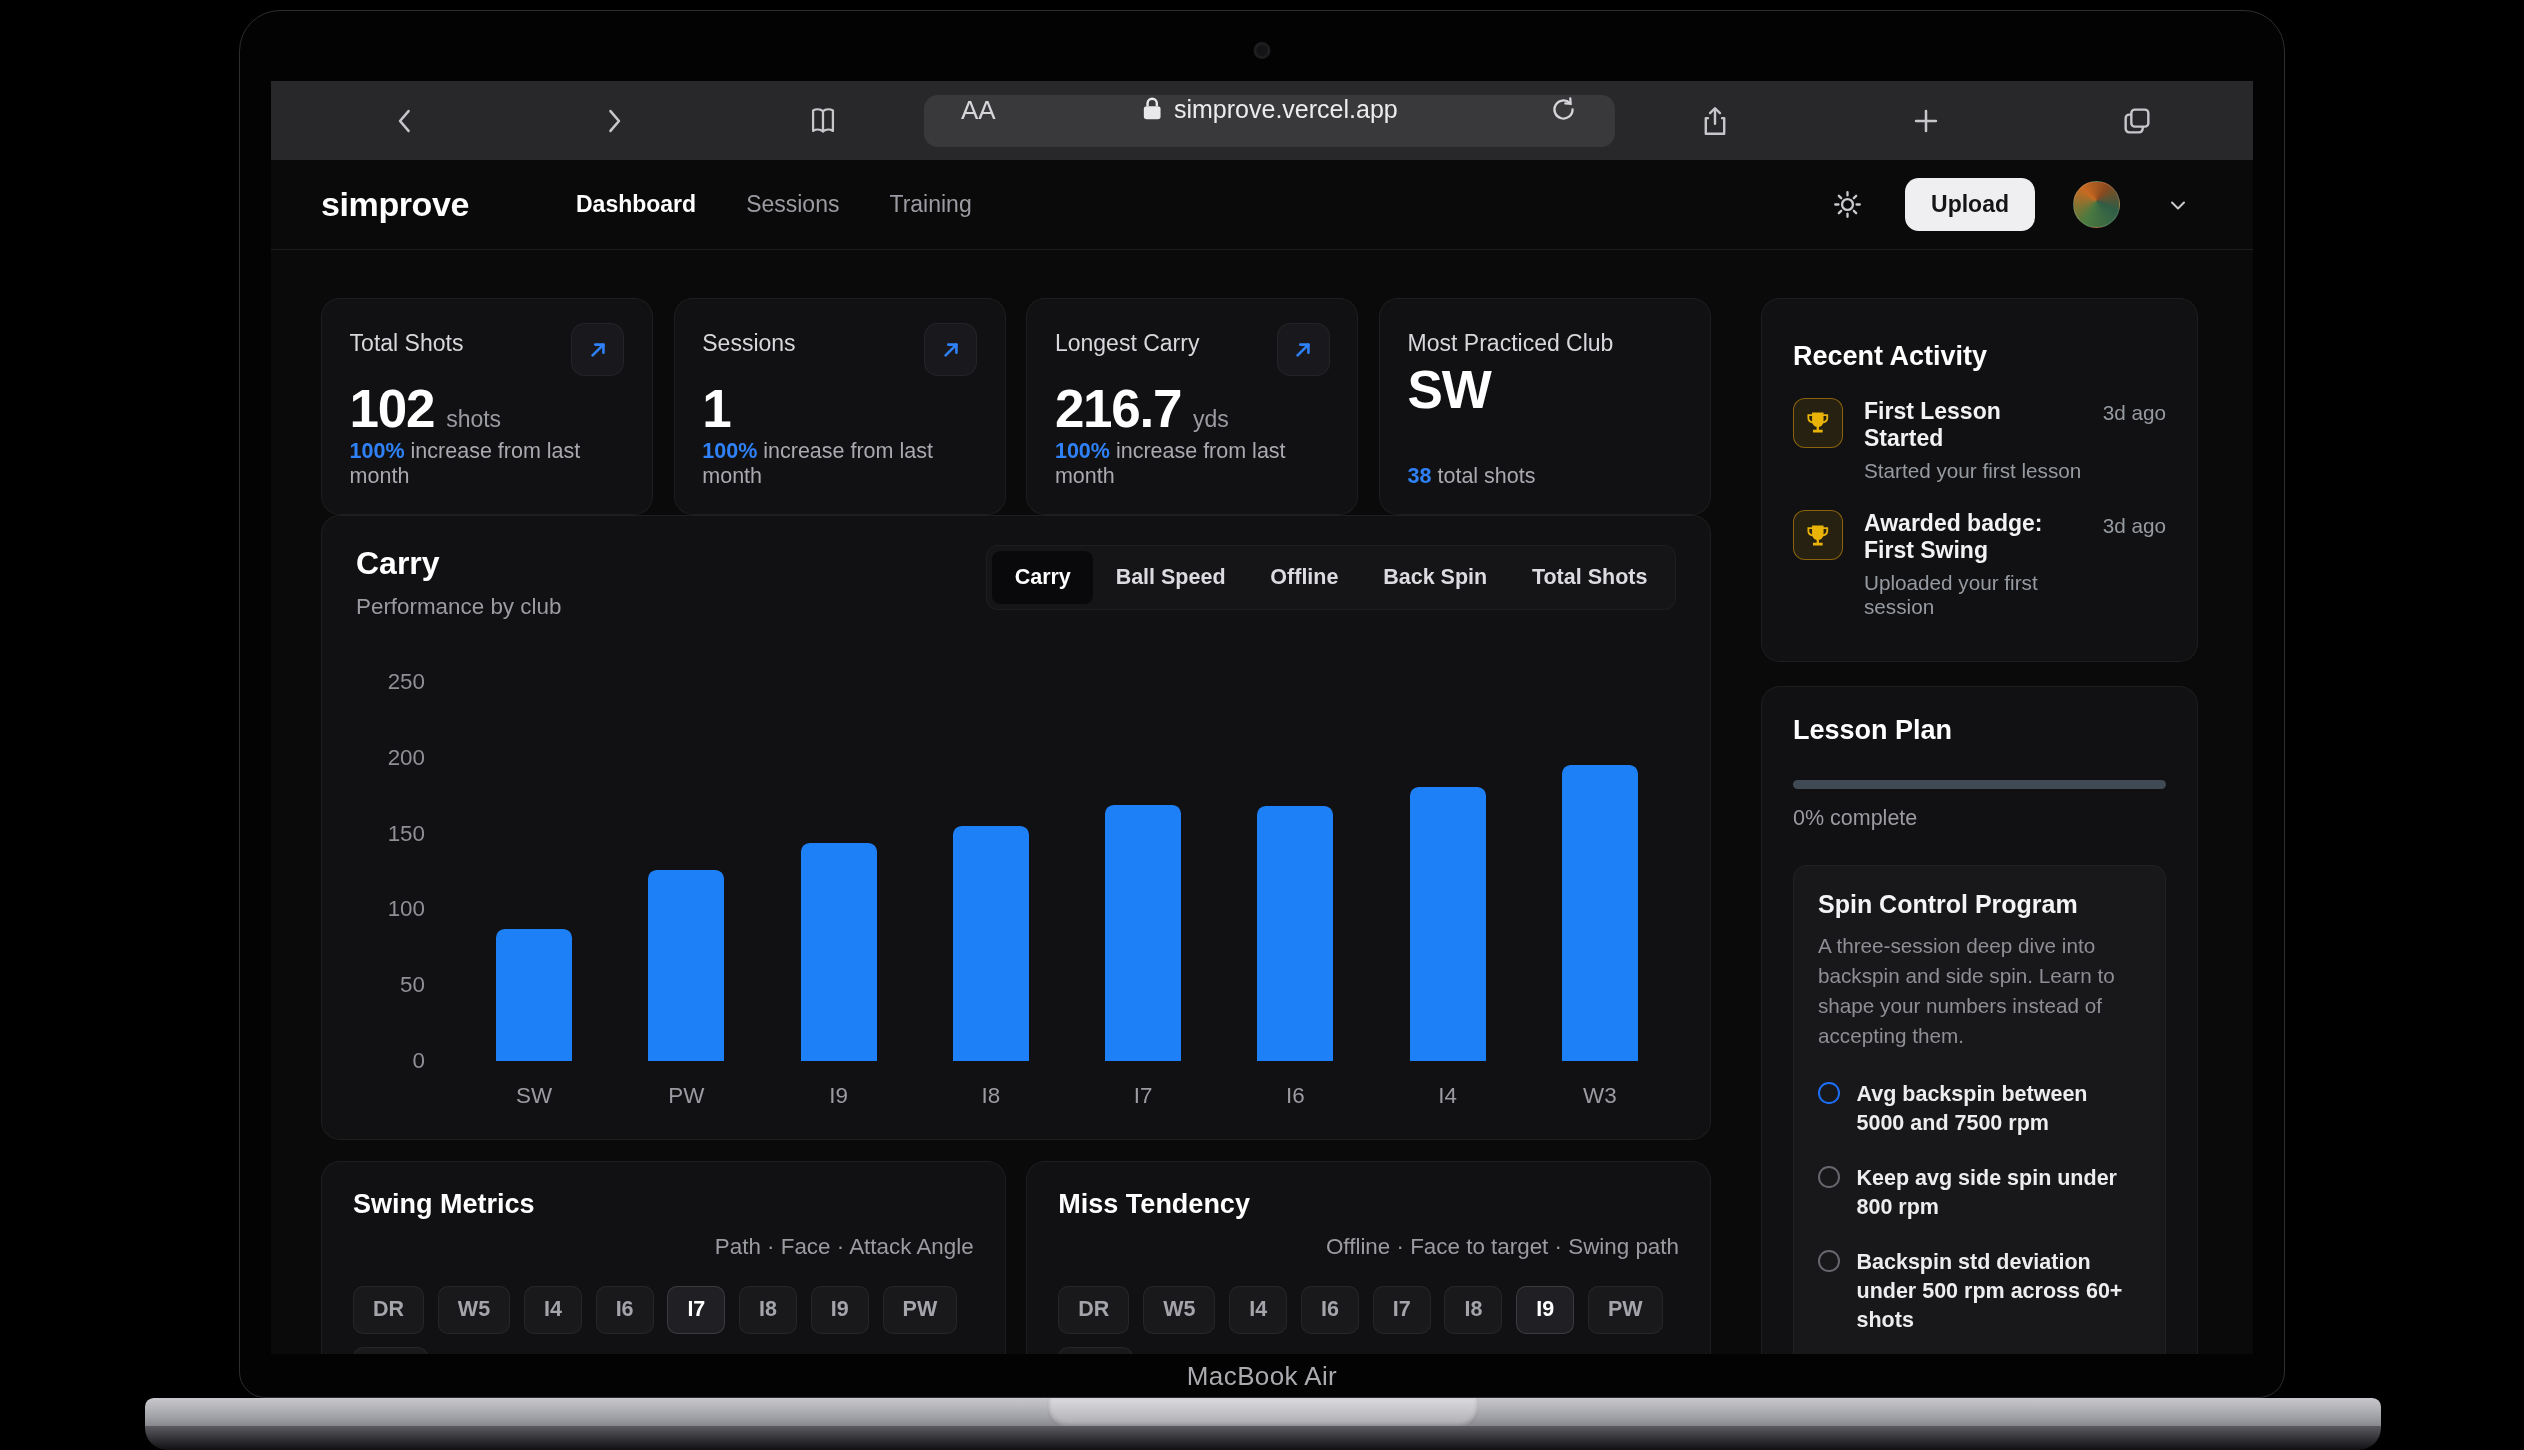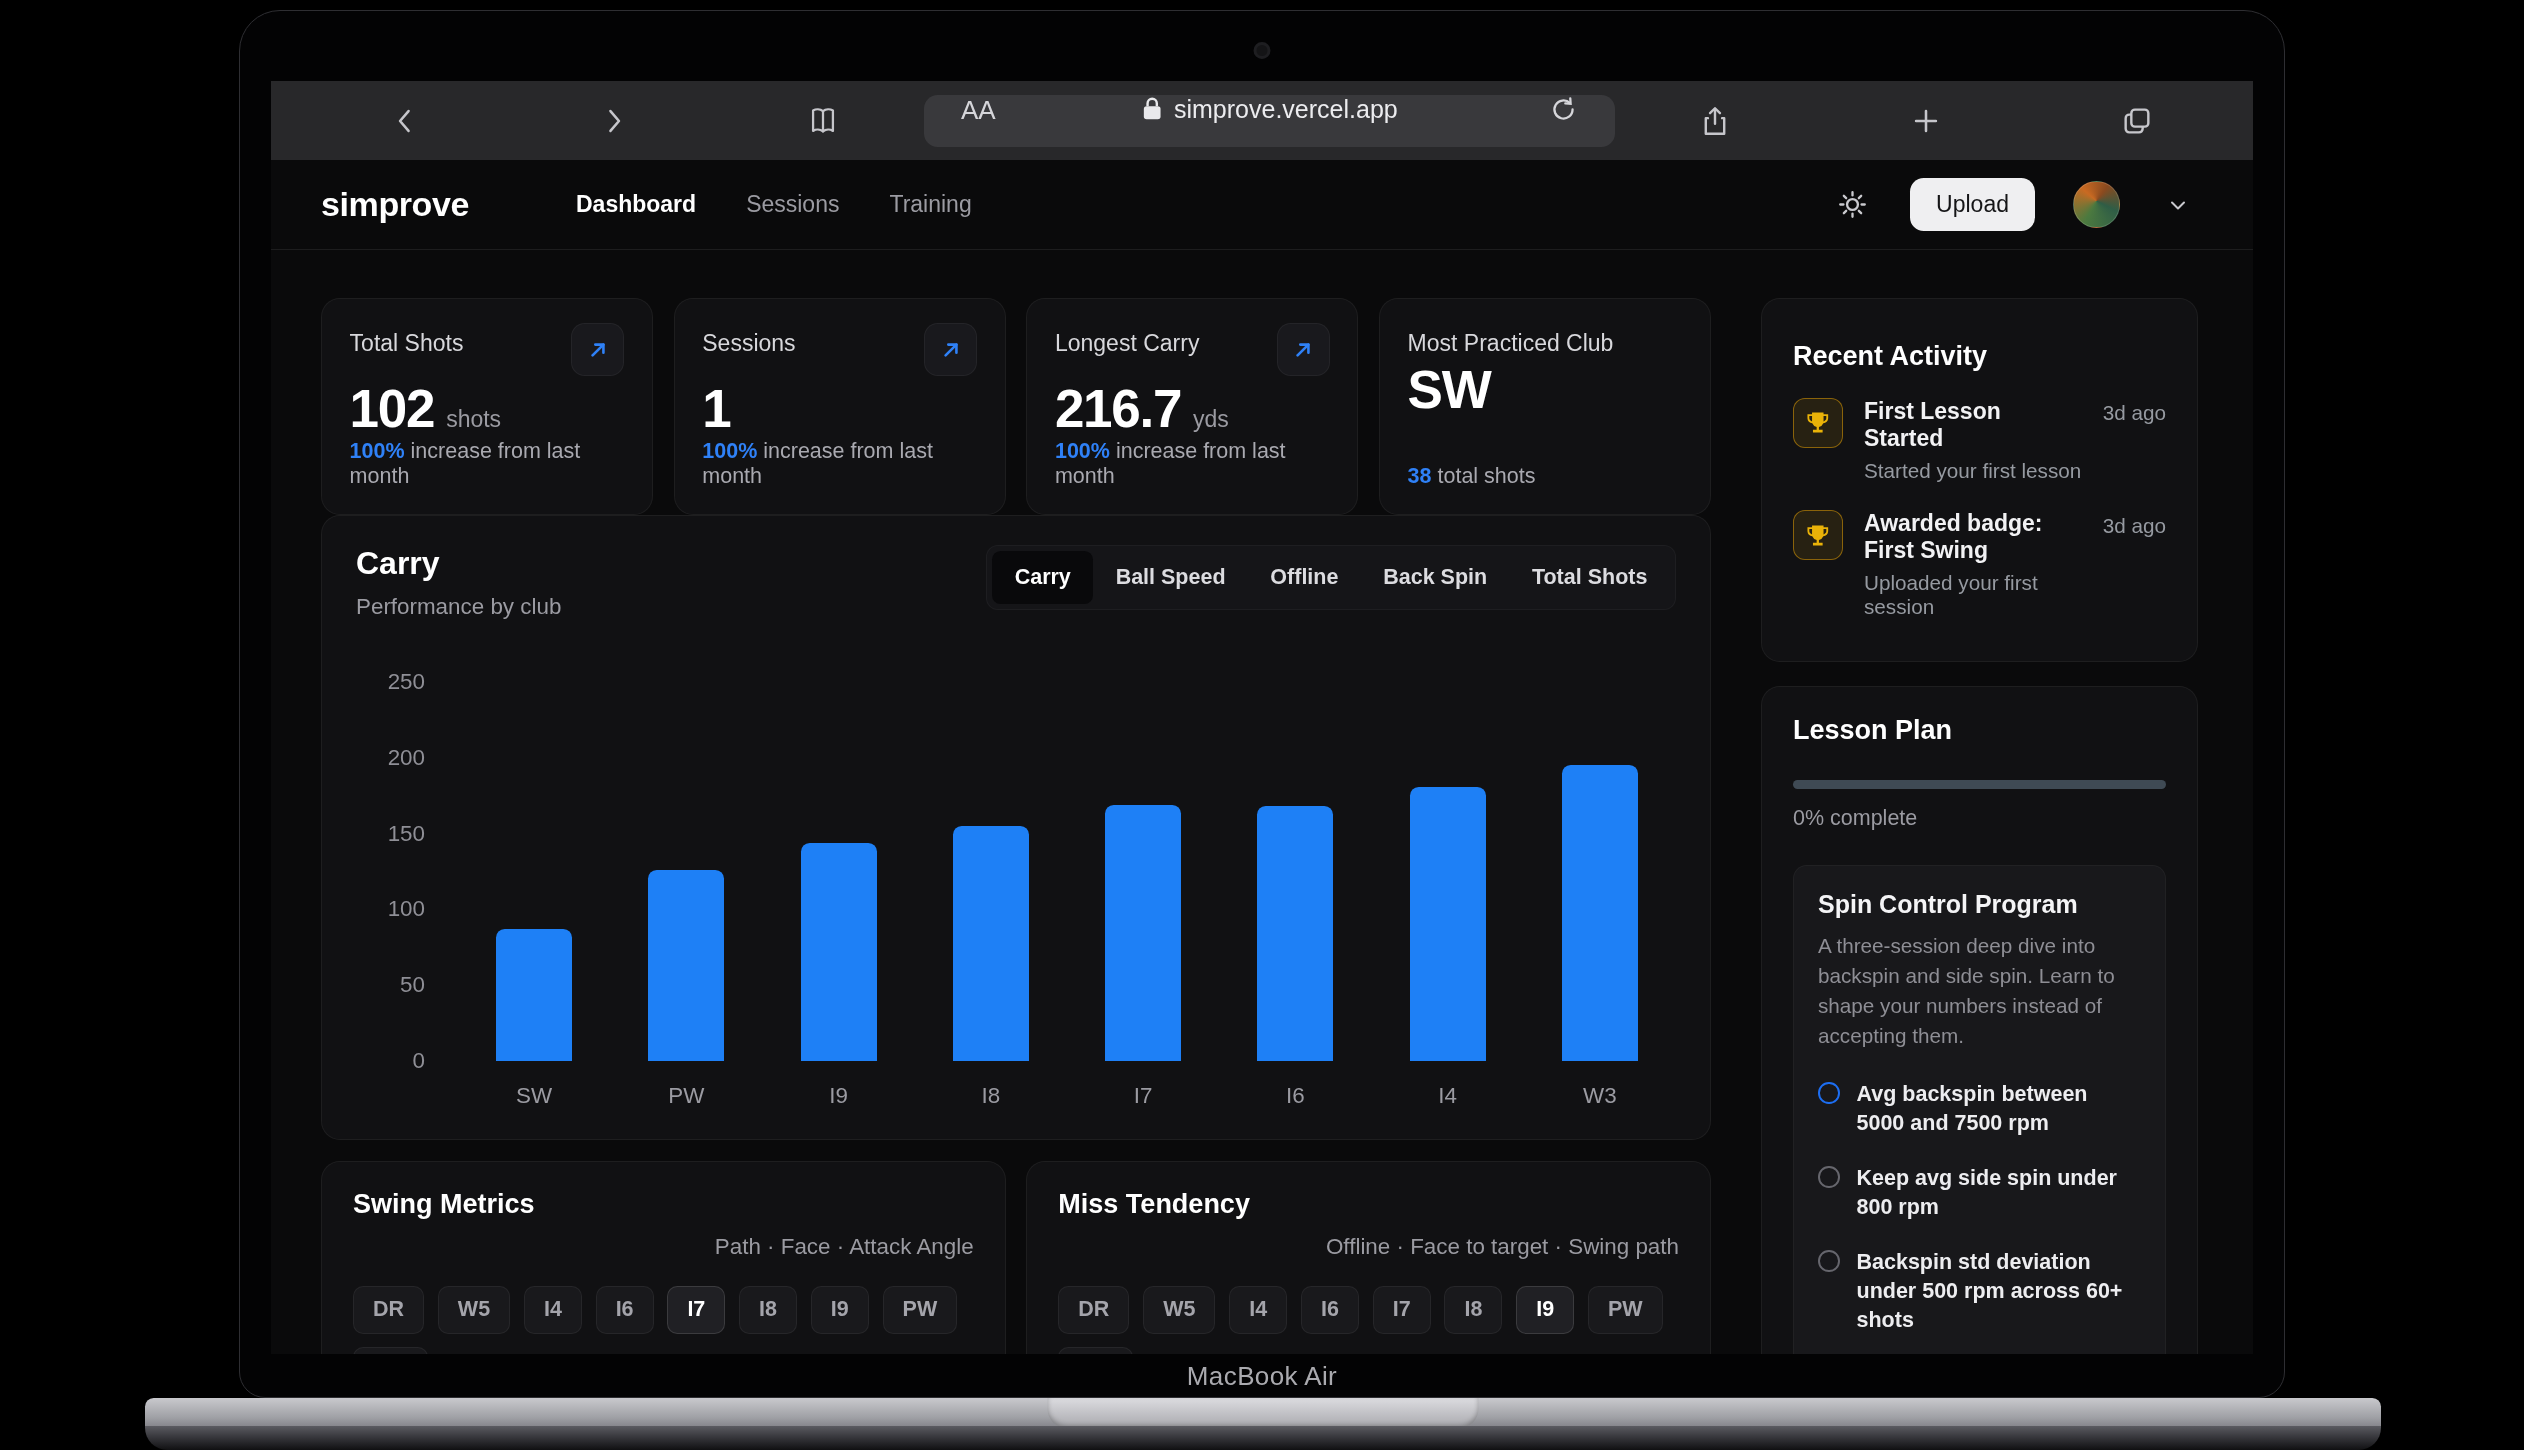--- a/index.html
+++ b/index.html
@@ -54,21 +54,21 @@
   .ml196{margin-left:169px;} .ml198{margin-left:171px;}
 
   
   .navbar{height:90px;display:flex;align-items:center;padding:0 55px 0 50px;border-bottom:0.9px solid rgba(255,255,255,.08);}
   .logo{font-size:34px;font-weight:800;color:#fff;letter-spacing:-0.4px;}
   .nav-links{display:flex;gap:50px;margin-left:107px;}
   .nav-link{font-size:23px;color:var(--muted);cursor:pointer;}
   .nav-link.active{color:#fff;font-weight:600;}
   .nav-right{margin-left:auto;display:flex;align-items:center;gap:38px;}
   .sun{color:#c9c9ce;} .sun svg{width:31px;height:31px;}
-  .upload-btn{background:#efeff1;color:#151517;font-size:23px;font-weight:400;padding:13px 26px;border-radius:13.8px;
+  .upload-btn{background:#efeff1;color:#151517;font-size:23px;font-weight:700;padding:13px 26px;border-radius:13.8px;
               font-family:inherit;border:none;}
   .avatar{width:47px;height:47px;border-radius:50%;
           background:conic-gradient(from 210deg at 50% 42%,#4c7a3f,#c96a22 28%,#8a4a1f 52%,#2f5d46 74%,#4c7a3f);
           border:0.9px solid rgba(255,255,255,.15);}
   .chev{color:#c9c9ce;} .chev svg{width:24px;height:24px;}
 
   
   .main{display:flex;gap:50px;padding:48px 55px 0 50px;}
   .left-col{flex:1;min-width:0;}
   .right-col{width:437px;flex:0 0 auto;}

